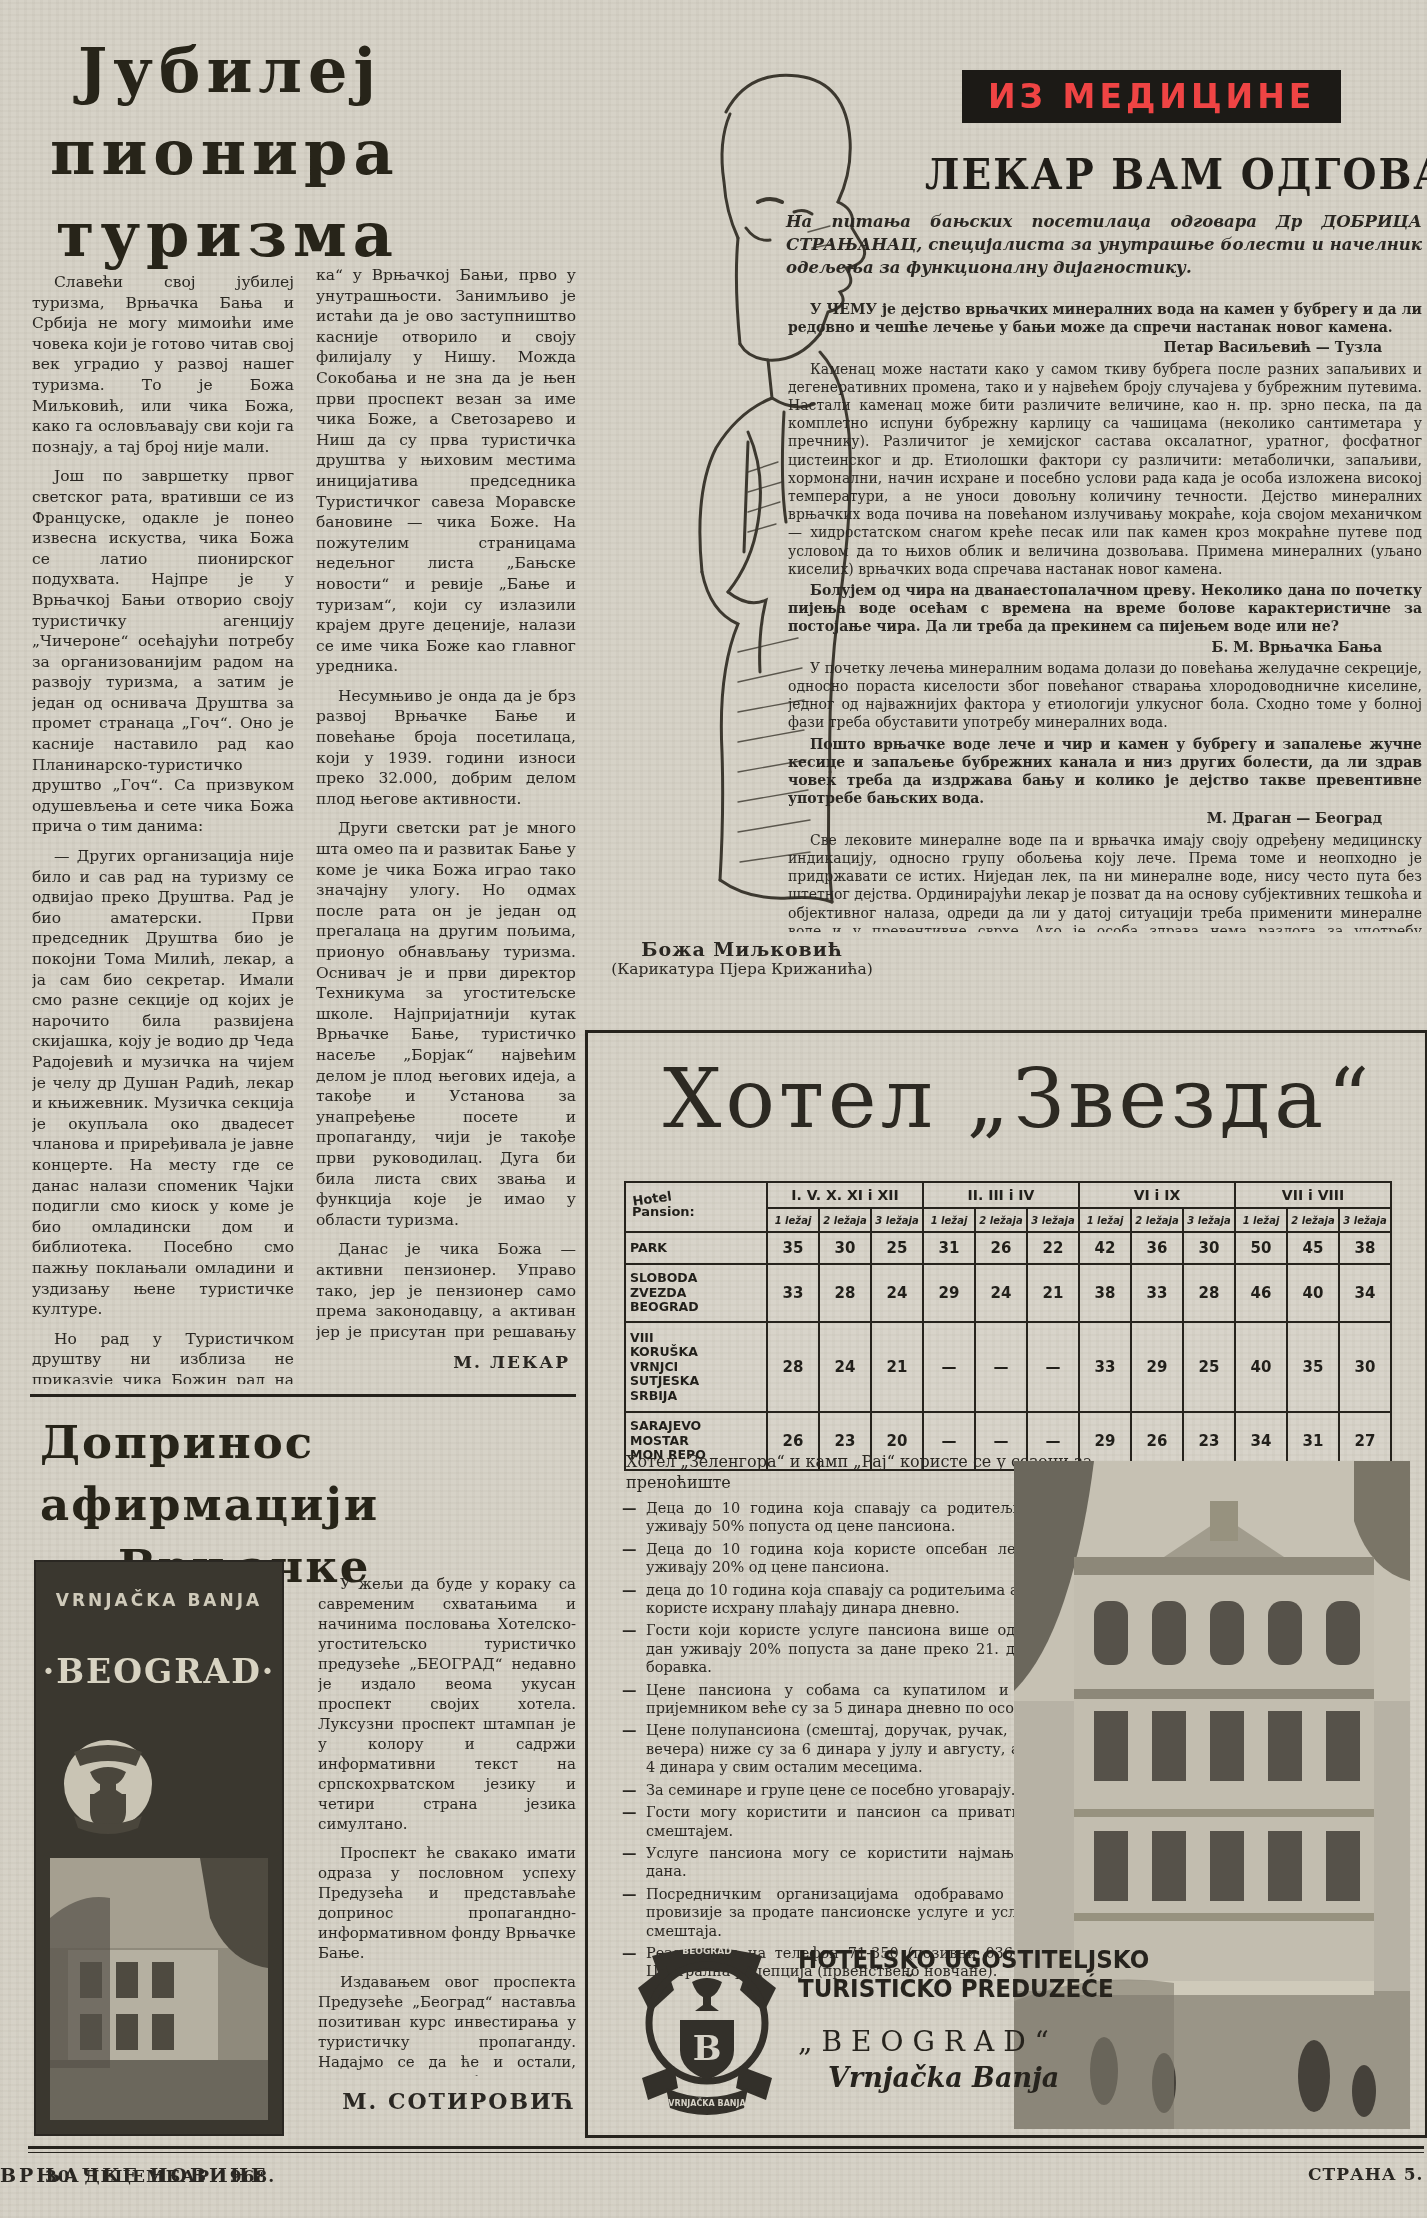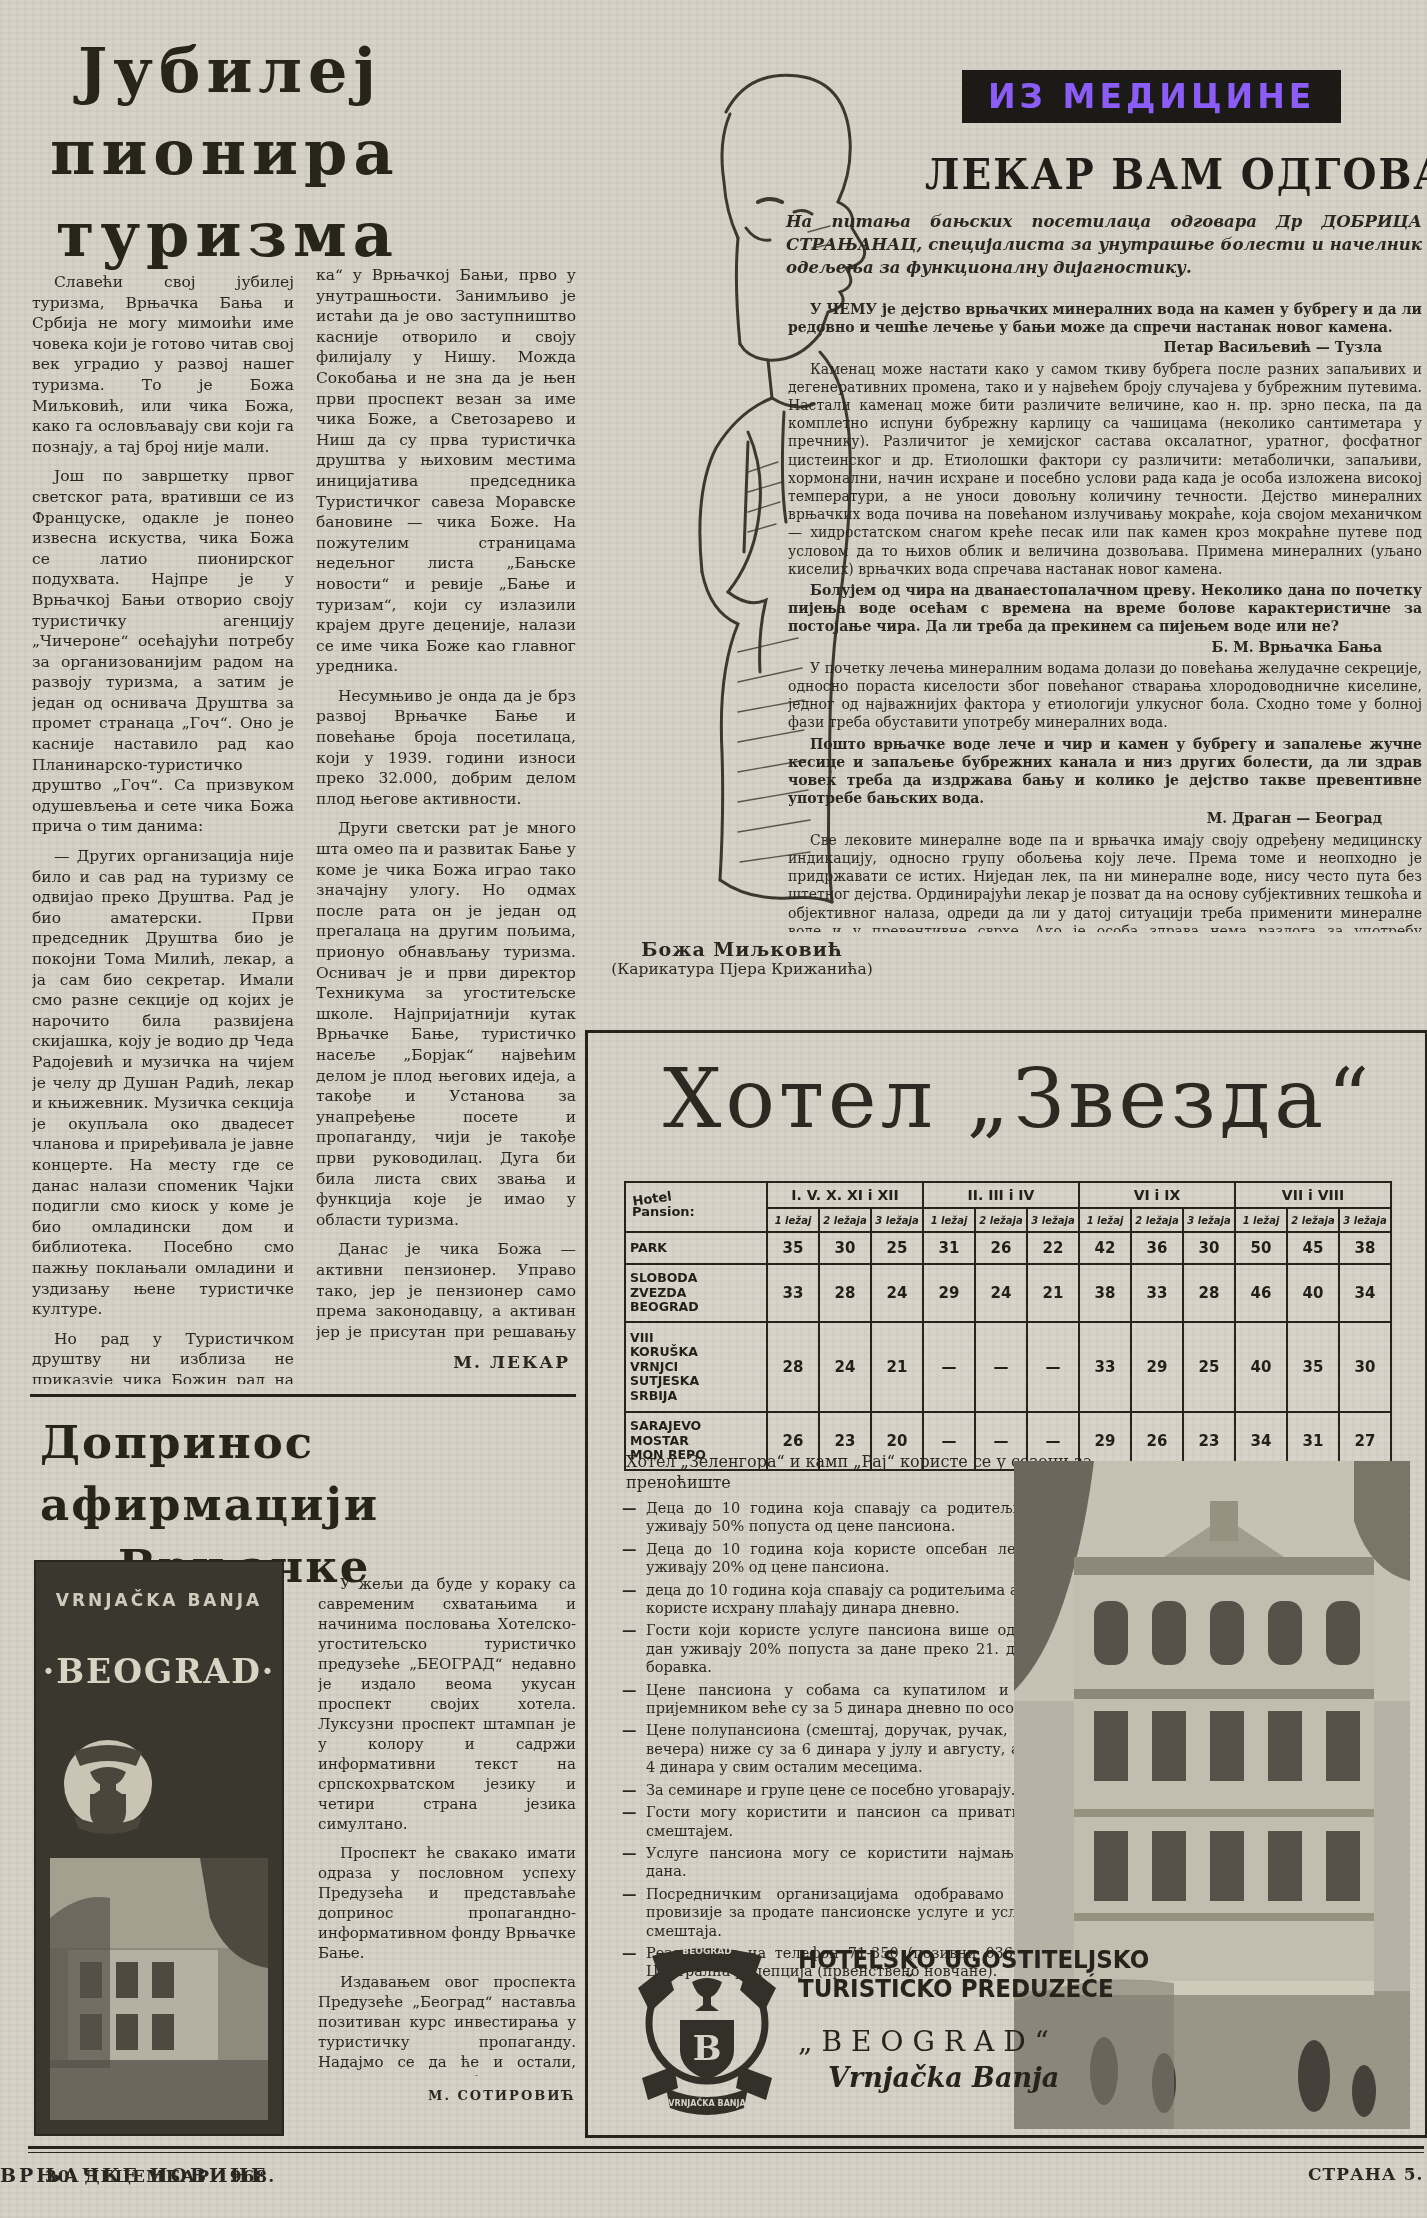--- a/index.html
+++ b/index.html
@@ -16,21 +16,21 @@
 
   
   .hl{font-weight:bold;color:#272419;line-height:82px;font-size:62px;letter-spacing:6px;}
   .hl-1{margin-left:28px;}
   .hl-3{margin-left:6px;}
 
   
   .bodycol{font-size:15.5px;line-height:20.6px;overflow:hidden;}
 
   
-  .kicker{background:#1c1a16;color:#8b5cf6;font-family:"DejaVu Sans",sans-serif;
+  .kicker{background:#1c1a16;color:#ef4444;font-family:"DejaVu Sans",sans-serif;
           font-weight:bold;font-size:33px;letter-spacing:4px;padding:7px 26px;}
   .medtitle{font-weight:bold;font-size:39px;letter-spacing:2px;color:#211e19;
             transform:scaleY(1.12);transform-origin:top;white-space:nowrap;}
   .medintro{font-style:italic;font-weight:bold;font-size:16.5px;line-height:23px;}
   .qa{font-size:14px;line-height:18.2px;overflow:hidden;}
   .qa .q{font-weight:bold;margin:0 0 2px 0;text-indent:22px;}
   .qa .by{font-weight:bold;text-align:right;margin:1px 40px 3px 0;}
   .qa .a{margin:0 0 3px 0;text-indent:22px;}
   .caption{text-align:center;}
   .caption .cap-name{font-weight:bold;font-size:19px;letter-spacing:1px;}
@@ -429,20 +429,20 @@
         <path d="M0 60 q30 -26 60 -20 l0 170 l-60 0 Z" fill="#57534a" opacity=".7"></path>
       </svg>
     </div>
   </div>
 
   <div class="abs a2col justify" style="left:318px;top:1574px;width:258px;height:502px;">
     <p class="p">У жељи да буде у кораку са савременим схватањима и начинима пословања Хотелско-угоститељско туристичко предузеће „БЕОГРАД“ недавно је издало веома укусан проспект својих хотела. Луксузни проспект штампан је у колору и садржи информативни текст на српскохрватском језику и четири страна језика симултано.</p>
     <p class="p">Проспект ће свакако имати одраза у пословном успеху Предузећа и представљаће допринос пропагандно-информативном фонду Врњачке Бање.</p>
     <p class="p">Издавањем овог проспекта Предузеће „Београд“ наставља позитиван курс инвестирања у туристичку пропаганду. Надајмо се да ће и остали, којима је то потребно, коначно морати да прихвате савремена схватања и захтеве.</p>
   </div>
-  <div class="abs sig" style="left:340px;top:2088px;width:236px;font-size:13px;">М. СОТИРОВИЋ</div>
+  <div class="abs sig" style="left:340px;top:2088px;width:236px;font-size:22px;">М. СОТИРОВИЋ</div>
 
   <div class="abs footrule" style="left:28px;top:2146px;width:1396px;"></div>
   <div class="abs foot" style="left:45px;top:2166px;">30. ДЕЦЕМБАР 1968.</div>
   <div class="abs foot center" style="left:0;top:2164px;width:1427px;">ВРЊАЧКЕ НОВИНЕ</div>
   <div class="abs foot" style="left:1308px;top:2164px;">СТРАНА 5.</div>
 
 </div>
 
 </body></html>

